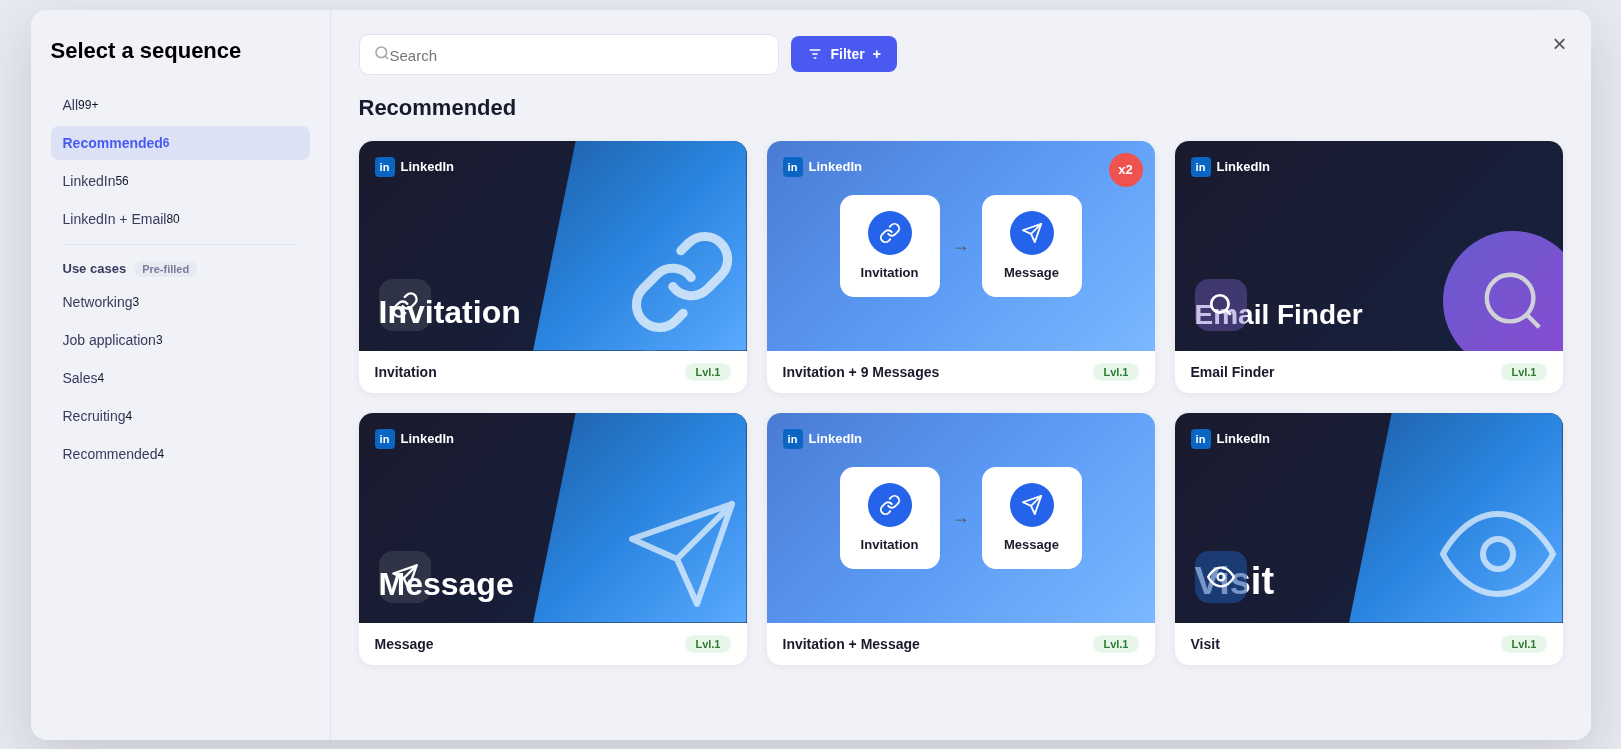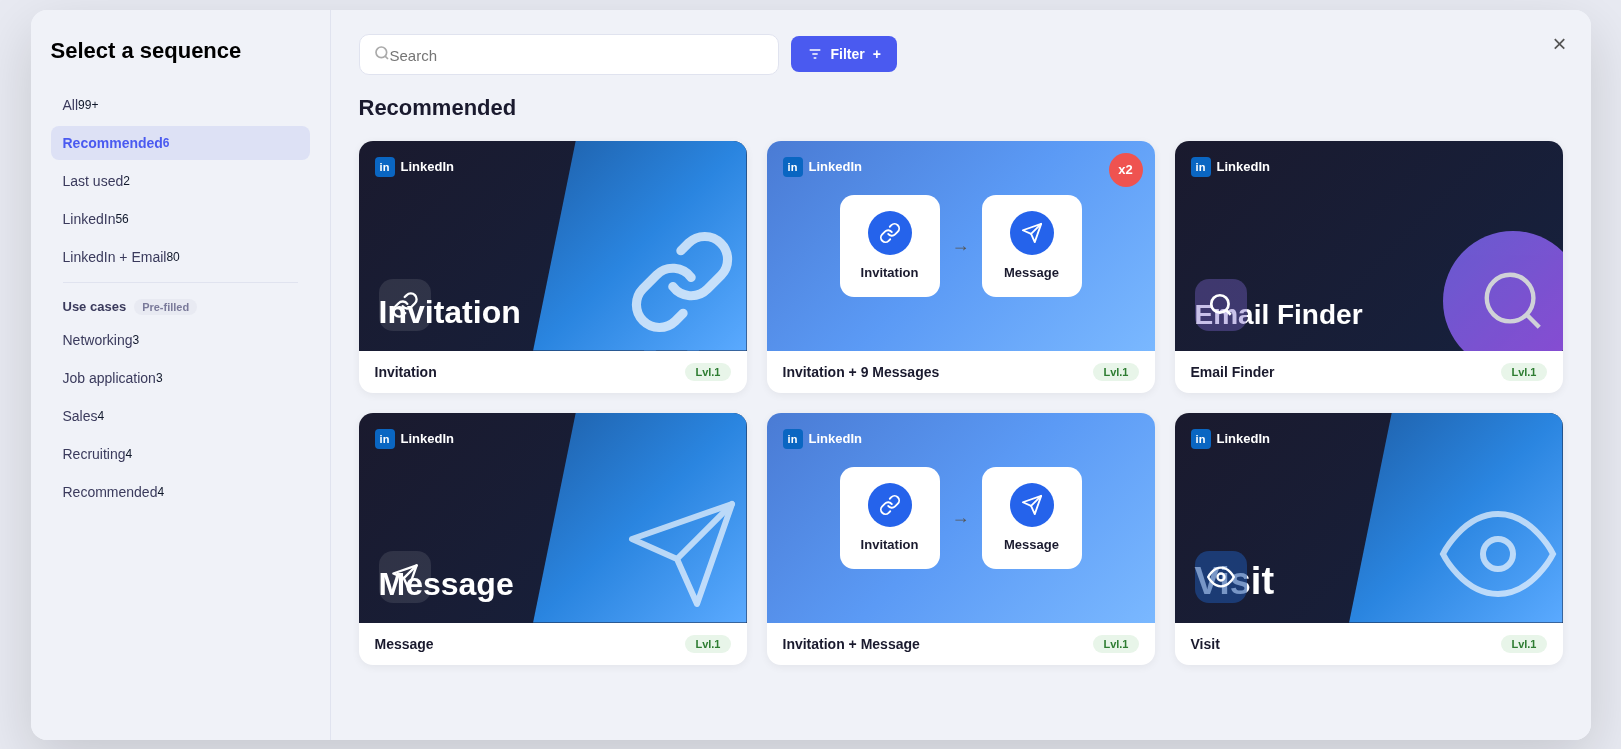--- a/index.html
+++ b/index.html
@@ -292,24 +292,20 @@
     <div class="sidebar-item">
       <span class="sidebar-item-label">All</span>
       <span class="sidebar-badge">99+</span>
     </div>
 
     <div class="sidebar-item active">
       <span class="sidebar-item-label">Recommended</span>
       <span class="sidebar-badge" style="color:#4a5af0;font-weight:700;">6</span>
     </div>
 
-    <div class="sidebar-item">
-      <span class="sidebar-item-label">Last used</span>
-      <span class="sidebar-badge">2</span>
-    </div>
 
 
     <div class="sidebar-item">
       <span class="sidebar-item-label">LinkedIn</span>
       <span class="sidebar-badge">56</span>
     </div>
 
     <div class="sidebar-item">
       <span class="sidebar-item-label">LinkedIn + Email</span>
       <span class="sidebar-badge">80</span>

